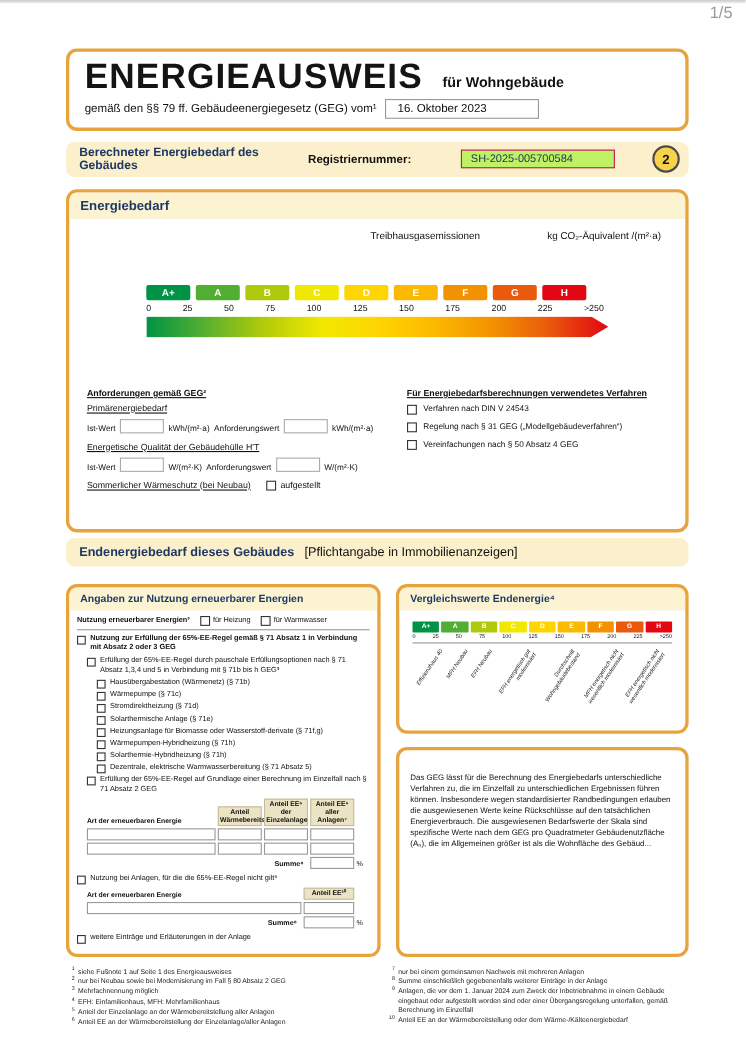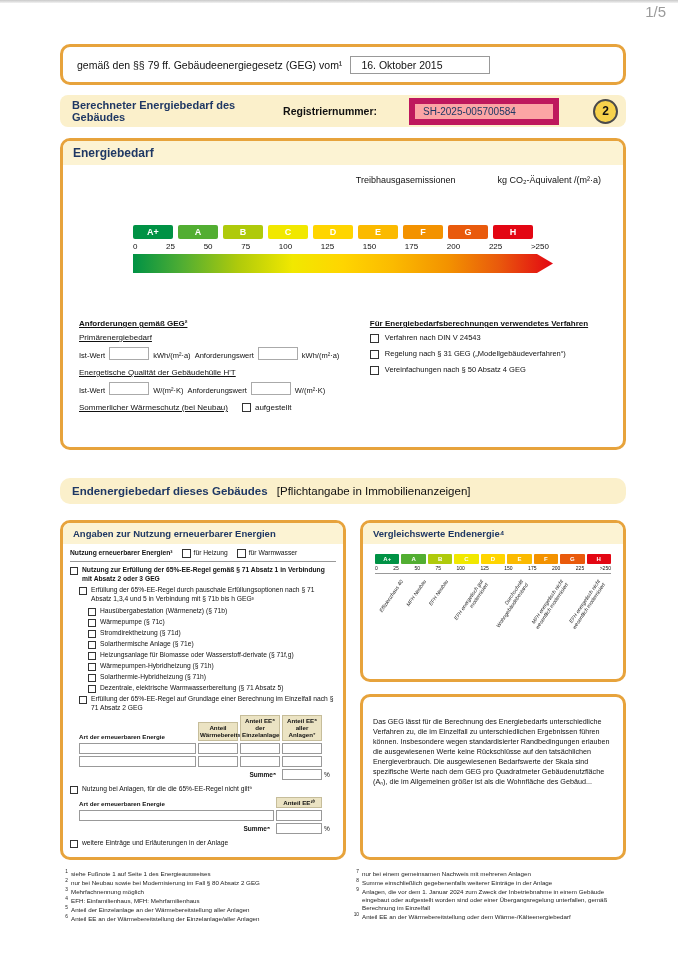--- a/index.html
+++ b/index.html
@@ -19,47 +19,47 @@
   .header-box{padding:6px 14px 8px;}
   .title-row{display:flex;align-items:flex-end;}
   .main-title{font-size:32px;font-weight:bold;letter-spacing:1px;color:#141414;line-height:1.05;}
   .subtitle{font-size:13px;font-weight:bold;margin-left:18px;padding-bottom:5px;}
   .law-row{display:flex;align-items:center;font-size:10.5px;margin-top:3px;}
   .date-box{border:1px solid #999;margin-left:8px;padding:2px 10px;min-width:118px;background:#fff;}
 
   
   .reg-bar{margin-top:10px;height:32px;display:flex;align-items:center;padding:0 8px 0 12px;}
   .bar-title{font-weight:bold;font-size:11px;color:#1F3864;flex:1;}
-  .reg-label{font-weight:bold;font-size:10.5px;margin-right:8px;}
-  .reg-value{background:#fca5a5;border:6px solid #be185d;padding:2px 8px;font-size:10px;width:122px;color:#1F3864;}
+  .reg-label{font-weight:bold;font-size:10.5px;margin-right:21px;}
+  .reg-value{background:#bef264;border:1px solid #be185d;padding:2px 8px;font-size:10px;width:122px;color:#1F3864;}
   .page-badge{width:21px;height:21px;border-radius:50%;background:#F7D24B;border:2px solid #4a4a4a;display:flex;align-items:center;justify-content:center;font-weight:bold;font-size:12px;margin-left:10px;flex:none;}
 
   
   .energie-box{margin-top:11px;height:312px;}
   .energie-box .box-title{font-size:12px;}
-  .ghg-row{display:flex;justify-content:flex-end;gap:42px;padding:10px 22px 0 0;font-size:9px;}
+  .ghg-row{display:flex;justify-content:flex-end;gap:61px;padding:10px 22px 0 0;font-size:9px;}
   .scale-wrap{width:420px;margin:40px auto 0;}
   .scale-letters{display:flex;gap:5px;padding-right:20px;}
   .sl{flex:1;height:14px;border-radius:2px;display:flex;align-items:center;justify-content:center;color:#fff;font-size:9px;font-weight:bold;}
   .scale-ticks{display:flex;justify-content:space-between;font-size:8px;margin-top:3px;padding-right:4px;}
   .scale-arrow{margin-top:3px;height:19px;background:linear-gradient(90deg,#009245 0%,#52AE32 12%,#AFCA0B 25%,#F1E800 38%,#FFD500 50%,#FBBA00 62%,#F39200 75%,#E95A0C 87%,#E30613 100%);clip-path:polygon(0 0,calc(100% - 16px) 0,100% 50%,calc(100% - 16px) 100%,0 100%);}
   .eb-cols{display:flex;margin-top:46px;padding:0 16px;gap:18px;}
   .eb-left{flex:1.15;font-size:8px;}
   .eb-right{flex:1;font-size:8px;}
   .sec{margin-bottom:5px;}
   .val-row{display:flex;align-items:flex-end;gap:4px;margin:4px 0 8px;font-size:7.5px;flex-wrap:nowrap;}
   .field{width:38px;height:11px;border:1px solid #aaa;background:#fff;flex:none;}
   .cb{width:7px;height:7px;border:1px solid #333;background:#fff;display:inline-block;flex:none;}
   .vopt{display:flex;gap:6px;align-items:flex-start;margin-bottom:6px;font-size:7.5px;}
   .vopt .cb{margin-top:1px;}
   .sommer-row{display:flex;align-items:center;gap:14px;margin-top:4px;}
   .sommer-opt{display:flex;align-items:center;gap:4px;}
 
   
-  .end-bar{margin-top:28px;padding:7px 12px;font-size:11.5px;border-radius:10px;}
+  .end-bar{margin-top:5px;padding:7px 12px;font-size:11.5px;}
   .end-bar .t{font-weight:bold;color:#1F3864;}
   .end-bar .n{margin-left:6px;color:#111;}
 
   
   .cols2{display:flex;gap:14px;margin-top:16px;align-items:stretch;}
   .left-box{width:286px;min-height:298px;flex:none;}
   .left-box .box-title{font-size:9.5px;}
   .lb-body{padding:5px 7px 6px;font-size:6.7px;line-height:1.3;}
   .head-row{display:flex;align-items:center;gap:9px;border-bottom:1px solid #999;padding-bottom:3px;margin-bottom:4px;}
   .opt{display:flex;align-items:center;gap:3px;}
@@ -72,21 +72,21 @@
   .th{font-weight:bold;font-size:6.2px;}
   .thc{background:#EBE3C3;border:1px solid #c6bd9a;text-align:center;padding:1px 1px;line-height:1.15;}
   .tc{border:1px solid #999;height:9px;background:#fff;}
   .sumlabel{text-align:right;padding-right:4px;font-size:6.5px;font-weight:bold;}
   .span3{grid-column:1/4;}
   .span1{grid-column:1/2;}
   .pct{font-size:6.5px;}
 
   
   .right-col{flex:1;display:flex;flex-direction:column;gap:12px;}
-  .vbox{height:162px;}
+  .vbox{height:136px;}
   .vbox .box-title{font-size:9.5px;}
   .vscale{padding:10px 12px 0;}
   .sletters{display:flex;gap:2px;}
   .sl2{flex:1;height:10px;border-radius:1px;color:#fff;font-size:6px;font-weight:bold;display:flex;align-items:center;justify-content:center;}
   .sticks{display:flex;justify-content:space-between;font-size:5px;margin-top:1px;border-bottom:1px solid #999;padding-bottom:2px;}
   .vlabels{position:relative;height:86px;}
   .vlabel{position:absolute;top:5px;width:68px;font-size:5.2px;font-style:italic;text-align:right;transform:rotate(-56deg);transform-origin:100% 0;line-height:1.15;color:#222;}
   .ebox{flex:1;}
   .ebox .box-title{font-size:9.5px;}
   .ebox-text{padding:20px 10px;font-size:7.2px;line-height:1.4;}
@@ -100,23 +100,27 @@
 </head>
 <body>
 
 <div class="page">
   <div class="top-edge"></div>
   <div class="page-indicator">1/5</div>
 
   <div class="content">
 
     <div class="box header-box">
+      <div class="title-row">
+        <span class="main-title">ENERGIEAUSWEIS</span>
+        <span class="subtitle">für Wohngebäude</span>
+      </div>
       <div class="law-row">
         <span>gemäß den §§ 79 ff. Gebäudeenergiegesetz (GEG) vom¹</span>
-        <span class="date-box">16. Oktober 2015</span>
+        <span class="date-box">16. Oktober 2023</span>
       </div>
     </div>
 
     <div class="yellow-bar reg-bar">
       <span class="bar-title">Berechneter Energiebedarf des Gebäudes</span>
       <span class="reg-label">Registriernummer:</span>
       <span class="reg-value">SH-2025-005700584</span>
       <span class="page-badge">2</span>
     </div>
 

